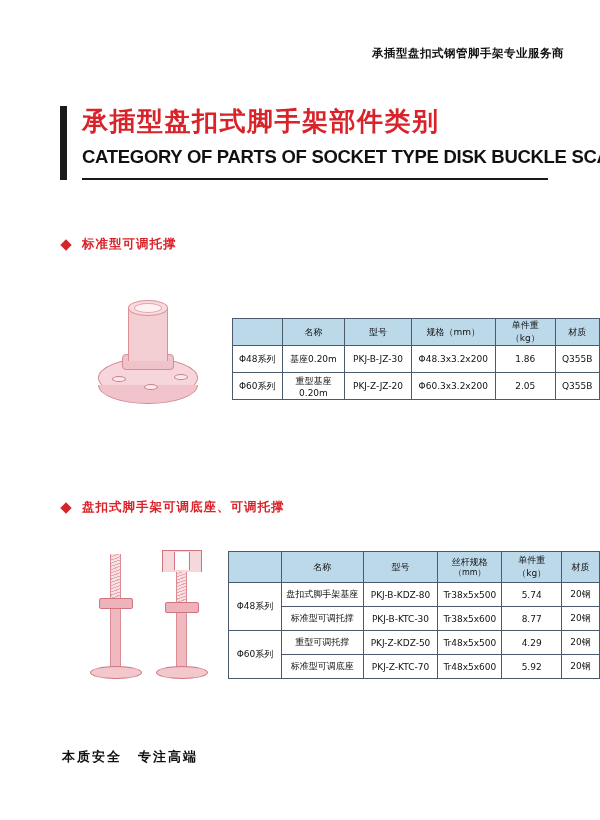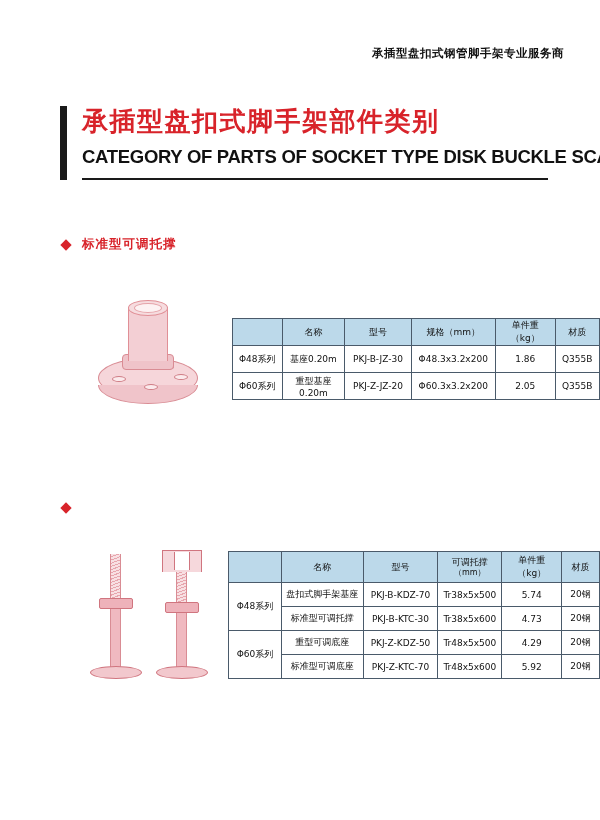--- a/index.html
+++ b/index.html
@@ -365,21 +365,21 @@
         <td>重型基座0.20m</td>
         <td>PKJ-Z-JZ-20</td>
         <td>Φ60.3x3.2x200</td>
         <td>2.05</td>
         <td>Q355B</td>
       </tr>
     </tbody>
   </table>
 
   <div class="section-head" id="sec2">
-    <span class="diamond"></span>
+    <span class="diamond"></span><span>盘扣式脚手架可调底座、可调托撑</span>
   </div>
 
   <div class="illus2">
 
     <div class="rod-thread" style="left:14px; top:6px; height:48px;"></div>
     <div class="rod" style="left:14px; top:54px; height:70px;"></div>
     <div class="nut" style="left:3px; top:50px;"></div>
     <div class="base-plate" style="left:-6px; top:118px;"></div>
 
     <div class="u-head" style="left:66px; top:2px;"></div>
@@ -390,55 +390,58 @@
     <div class="base-plate" style="left:60px; top:118px;"></div>
   </div>
 
   <table class="spec" id="table2">
     <thead>
       <tr>
         <th style="width:52px"></th>
         <th style="width:86px">名称</th>
         <th style="width:76px">型号</th>
         <th style="width:60px">
-          <span>可调托撑</span>
+          <span>丝杆规格</span>
           <span class="sub-unit">（mm）</span>
         </th>
         <th style="width:58px">单件重（kg）</th>
         <th style="width:36px">材质</th>
       </tr>
     </thead>
     <tbody>
       <tr>
         <td rowspan="2">Φ48系列</td>
         <td>盘扣式脚手架基座</td>
-        <td>PKJ-B-KDZ-70</td>
+        <td>PKJ-B-KDZ-80</td>
         <td>Tr38x5x500</td>
         <td>5.74</td>
         <td>20钢</td>
       </tr>
       <tr>
         <td>标准型可调托撑</td>
         <td>PKJ-B-KTC-30</td>
         <td>Tr38x5x600</td>
-        <td>4.73</td>
+        <td>8.77</td>
         <td>20钢</td>
       </tr>
       <tr>
         <td rowspan="2">Φ60系列</td>
-        <td>重型可调底座</td>
+        <td>重型可调托撑</td>
         <td>PKJ-Z-KDZ-50</td>
         <td>Tr48x5x500</td>
         <td>4.29</td>
         <td>20钢</td>
       </tr>
       <tr>
         <td>标准型可调底座</td>
         <td>PKJ-Z-KTC-70</td>
         <td>Tr48x5x600</td>
         <td>5.92</td>
         <td>20钢</td>
       </tr>
     </tbody>
   </table>
 
+  <div class="footer">
+    <span>本质安全</span><span class="gap"></span><span>专注高端</span>
+  </div>
 
 </div>
 
 </body></html>

